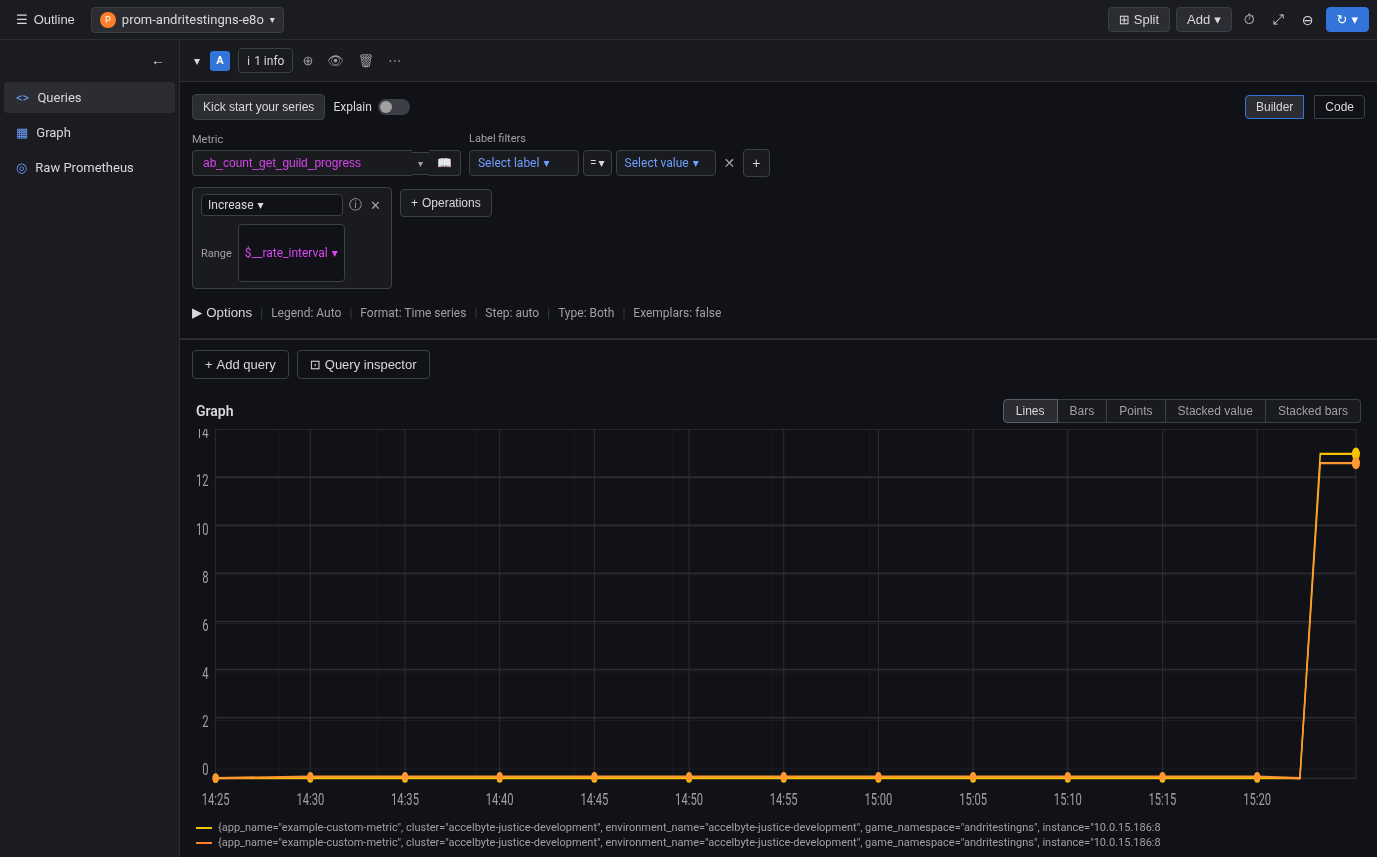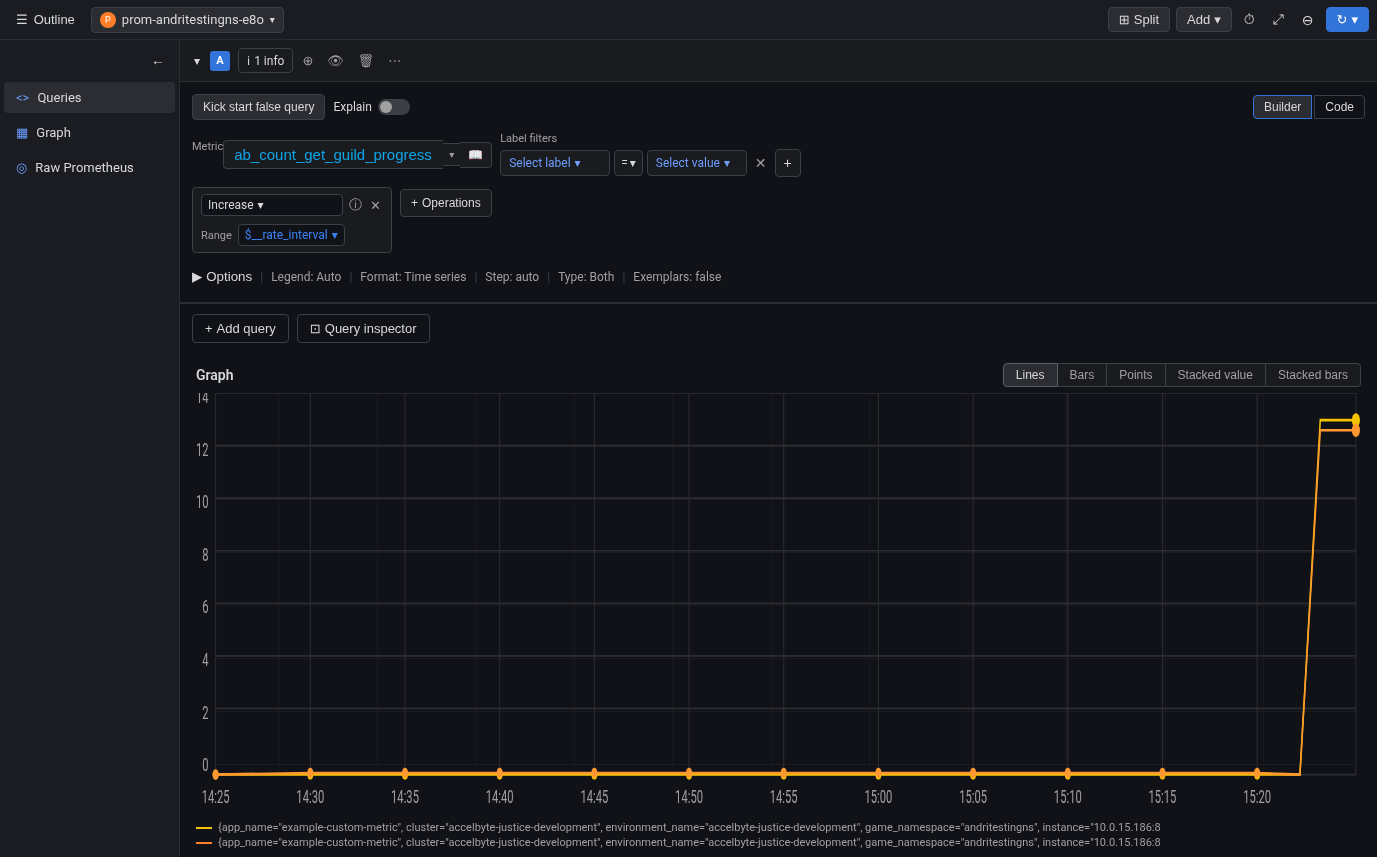--- a/index.html
+++ b/index.html
@@ -244,21 +244,21 @@
       height: 12px;
       background: #a0a0a0;
       border-radius: 50%;
       position: absolute;
       top: 2px;
       left: 2px;
       transition: left 0.2s;
     }
     .builder-code-tabs {
       display: flex;
-      gap: 2px;
+      gap: 10px;
     }
     .bc-tab {
       background: transparent;
       border: 1px solid #3d3f47;
       color: #d8d9da;
       padding: 4px 10px;
       cursor: pointer;
       font-size: 12px;
     }
     .bc-tab:first-child { border-radius: 4px 0 0 4px; }
@@ -275,34 +275,35 @@
       gap: 8px;
       margin-bottom: 10px;
     }
     .field-label {
       font-size: 11px;
       color: #a0a0a0;
       margin-bottom: 4px;
     }
     .metric-group {
       display: flex;
+      flex-direction: column;
     }
     .metric-select {
       display: flex;
       align-items: center;
       gap: 0;
     }
     .metric-input {
       background: #1a1b1f;
       border: 1px solid #3d3f47;
       border-right: none;
       border-radius: 4px 0 0 4px;
-      color: #0ea5e9;
+      color: #d946ef;
       padding: 5px 10px;
-      font-size: 15px;
+      font-size: 12px;
       width: 220px;
     }
     .metric-arrow-btn {
       background: #1a1b1f;
       border: 1px solid #3d3f47;
       border-left: none;
       border-right: none;
       color: #a0a0a0;
       padding: 5px 6px;
       cursor: pointer;
@@ -441,22 +442,22 @@
       gap: 6px;
     }
     .range-label {
       font-size: 11px;
       color: #a0a0a0;
     }
     .range-select {
       background: #111217;
       border: 1px solid #3d3f47;
       border-radius: 4px;
-      color: #3b82f6;
-      padding: 3px 6px;
+      color: #d946ef;
+      padding: 21px 6px;
       font-size: 12px;
       display: flex;
       align-items: center;
       gap: 4px;
       cursor: pointer;
     }
     .add-operations-btn {
       display: flex;
       align-items: center;
       gap: 4px;
@@ -695,21 +696,21 @@
           <button class="query-action-btn">🗑</button>
           <button class="query-action-btn">⋯</button>
         </div>
       </div>
 
       <div class="query-body">
 
         <div class="query-top-actions">
           <div class="query-top-left">
             <button class="kick-start-btn">
-              <span>Kick start false query</span>
+              <span>Kick start your series</span>
             </button>
             <div class="explain-row">
               <span>Explain</span>
               <div class="toggle-switch">
                 <div class="knob"></div>
               </div>
             </div>
           </div>
           <div class="builder-code-tabs">
             <button class="bc-tab active">

